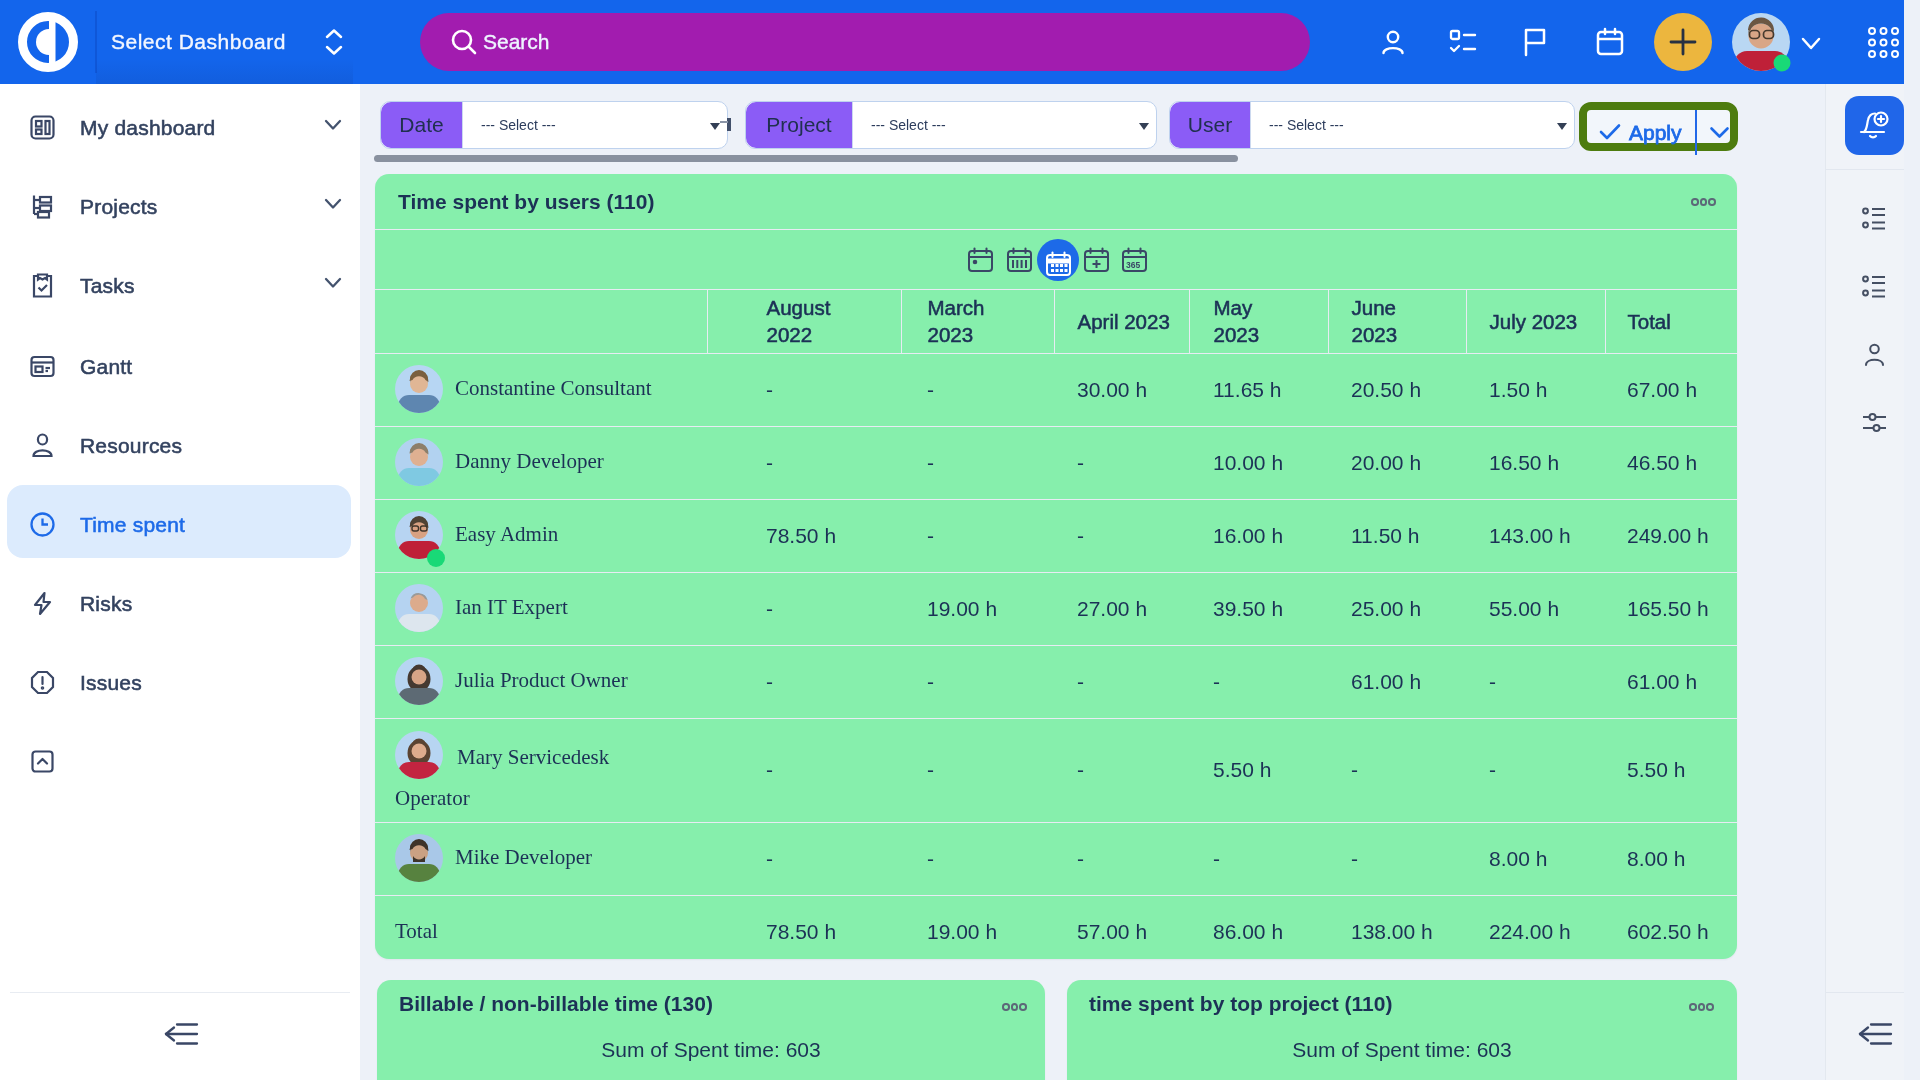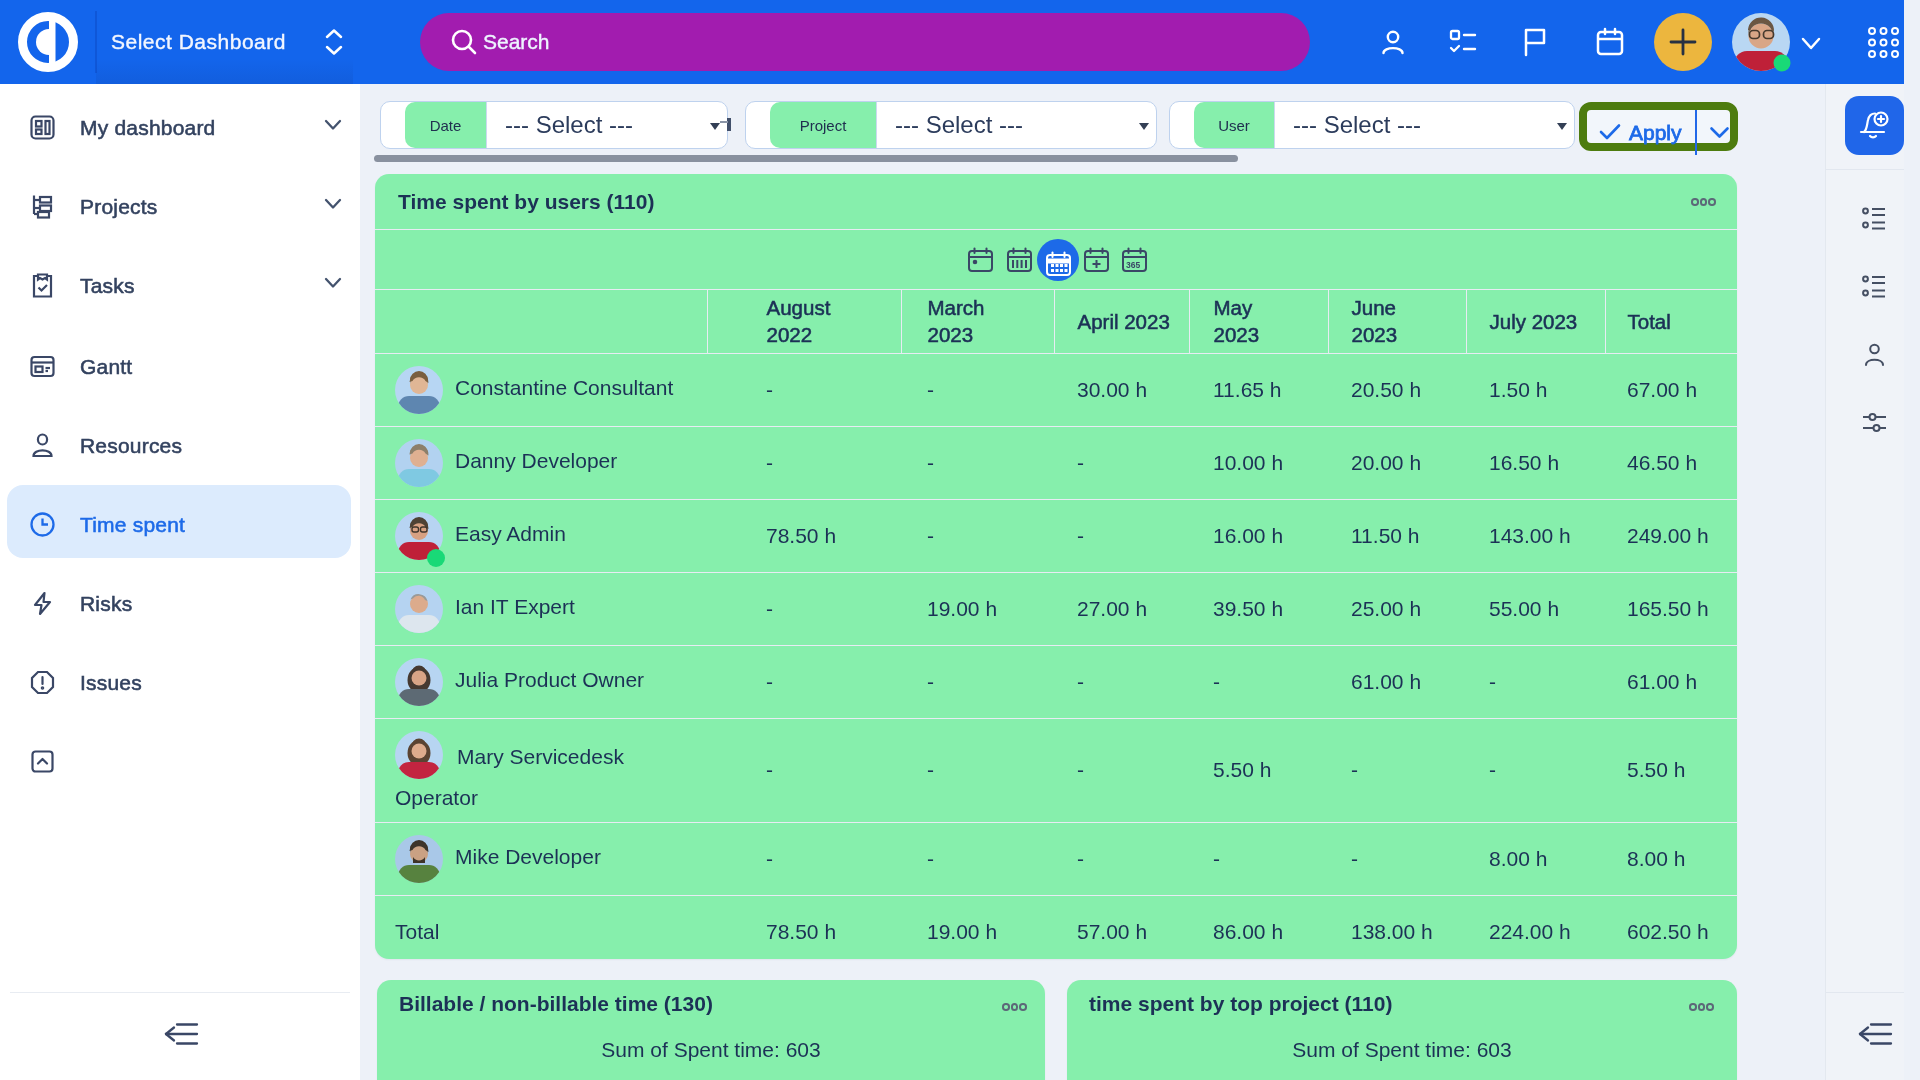--- a/index.html
+++ b/index.html
@@ -29,23 +29,23 @@
 #sb-collapse { position:absolute; left:163px; top:937px; }
 
 
 #rightbar { position:absolute; left:1825px; top:84px; width:95px; height:996px; background:#f0f3f8; border-left:1px solid #e3e8ef; }
 #rb-btn { position:absolute; left:19px; top:12px; width:59px; height:59px; border-radius:14px; background:#2066e9; }
 .rb-div { position:absolute; left:0; width:95px; height:1px; background:#e2e7ef; }
 .rbicon { position:absolute; left:36px; }
 
 
 .fbox { position:absolute; top:101px; height:48px; background:#ffffff; border:1px solid #bed2ee; border-radius:10px; display:flex; }
-.fbox .flabel { height:100%; display:flex; align-items:center; justify-content:center; font-size:15px; color:#20304f; border-right:1px solid #ccd9ef; background:#86efac; border-radius:10px 0 0 10px;margin-left:24px; }
+.fbox .flabel { height:100%; display:flex; align-items:center; justify-content:center; font-size:21px; color:#20304f; border-right:1px solid #ccd9ef; background:#8b5cf6; border-radius:10px 0 0 10px; }
 .fbox .fsel { position:relative; flex:1; }
-.fbox .fsel .seltxt { position:absolute; left:18px; top:0; height:46px; line-height:46px; font-size:24px; color:#2c3c5c; }
+.fbox .fsel .seltxt { position:absolute; left:18px; top:0; height:46px; line-height:46px; font-size:14px; color:#2c3c5c; }
 .fbox .fsel .tri { position:absolute; right:7px; top:21px; width:0; height:0; border-left:5.5px solid transparent; border-right:5.5px solid transparent; border-top:7px solid #333f55; }
 #applybtn { position:absolute; left:1579px; top:102px; width:159px; height:49px; background:#f2f6fb; border:8px solid #4d7c0f; border-radius:12px; }
 #applybtn .divline { position:absolute; left:108px; top:0; width:2px; height:45px; background:#2268e8; }
 #applybtn .atxt { position:absolute; left:42px; top:0; height:45px; line-height:45px; font-size:21px; font-weight:400; -webkit-text-stroke:0.8px #1d6ae8; color:#1d6ae8; }
 #hscroll { position:absolute; left:374px; top:155px; width:864px; height:7px; border-radius:4px; background:#89919f; }
 
 
 .card { position:absolute; background:#86efac; border-radius:14px; box-shadow:0 1px 2px rgba(30,45,90,0.06); }
 .ctitle { font-size:21px; font-weight:700; color:#1c3156; }
 .ooo { position:absolute; display:flex; gap:1px; }
@@ -63,21 +63,21 @@
 #ttable { position:absolute; left:0; top:116px; width:1362px; border-collapse:collapse; table-layout:fixed; }
 #ttable td, #ttable th { vertical-align:middle; font-size:21px; color:#1c3156; text-align:left; font-weight:400; padding:0; }
 #ttable thead th { height:63px; font-weight:400; -webkit-text-stroke:0.55px #1c3156; font-size:20.5px; line-height:27px; }
 #ttable thead th.bR { border-right:1px solid #e7ecf3; }
 #ttable tbody td { border-top:1px solid #e7ecf3; height:73px; }
 #ttable tr.mary td { height:104px; }
 #ttable td.name { padding-left:20px; }
 .avatar { display:inline-block; vertical-align:middle; margin-right:12px; position:relative; top:2.5px; }
 #ttable .pc0 { padding-left:59px; } #ttable .pc1 { padding-left:26px; } #ttable .pc2 { padding-left:23px; }
 #ttable .pc3 { padding-left:24px; } #ttable .pc4 { padding-left:23px; } #ttable .pc5 { padding-left:23px; } #ttable .pc6 { padding-left:22px; }
-#ttable td.name { padding-left:20px; }
+#ttable td.name { padding-left:20px;font-family:Liberation Serif, serif; }
 
 #card2 { left:377px; top:980px; width:668px; height:140px; }
 #card3 { left:1067px; top:980px; width:670px; height:140px; }
 .bcard .ctitle { position:absolute; left:22px; top:12px; }
 .bcard .sum { position:absolute; left:0; top:58px; width:100%; text-align:center; font-size:21px; color:#1c3156; }
 #card2 .ooo { left:625px; top:23px; }
 #card3 .ooo { left:622px; top:23px; }
 </style>
 </head>
 <body>

